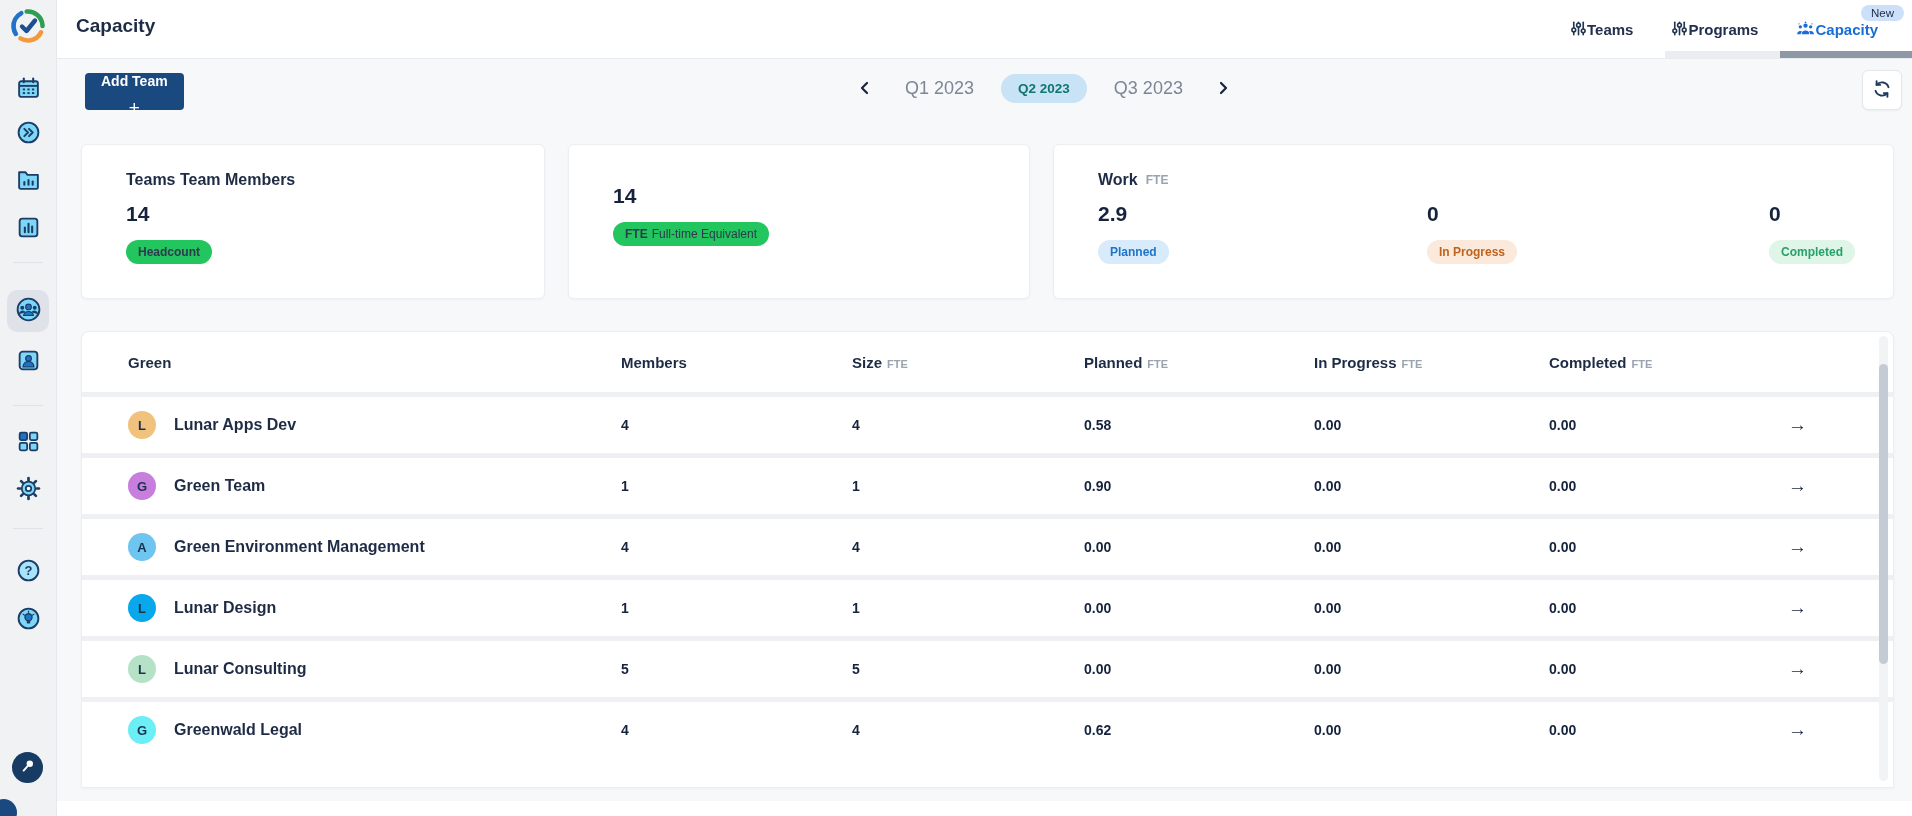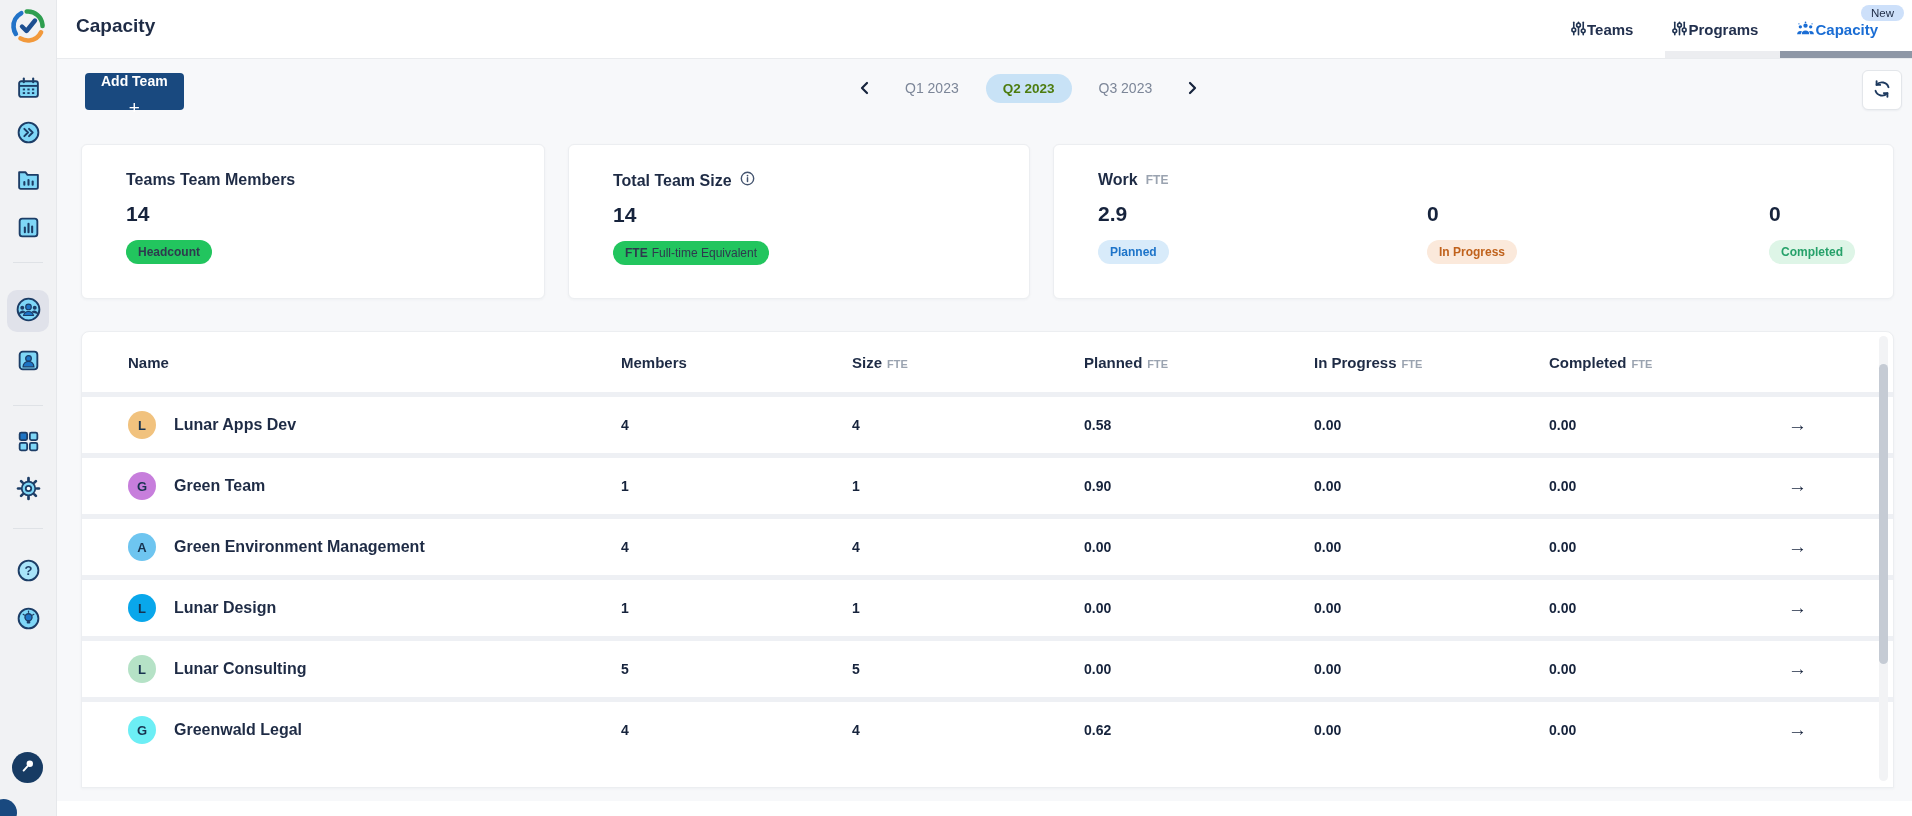--- a/index.html
+++ b/index.html
@@ -27,22 +27,22 @@
   .tab.active { color:#1A6DD4; }
   .new-badge { position:absolute; top:5px; right:8px; background:#CDE0FA; color:#1E2B45; font-size:11.5px; padding:2px 10px; border-radius:10px; }
   .h-scroll { position:absolute; right:0; bottom:0; width:247px; height:7px; background:#ECEDF0; }
   .h-scroll .thumb { position:absolute; right:0; top:0; width:132px; height:7px; background:#8E97A6; }
 
   .toolbar { position:relative; height:58px; }
   .add-team { position:absolute; left:28px; top:14px; height:37px; background:#19497F; color:#fff; border:none; border-radius:4px; font-size:14px; font-weight:bold; padding:0 16px; display:flex; align-items:center; gap:11px; cursor:pointer; font-family:inherit;flex-direction:column; }
   .add-team .plus { font-size:19px; font-weight:normal; line-height:1; margin-top:-2px; }
   .quarter-nav { position:absolute; left:795px; top:0; height:58px; display:flex; align-items:center; gap:27px; }
   .q-chevron { width:26px; height:26px; display:flex; align-items:center; justify-content:center; cursor:pointer; }
-  .q-label { font-size:14px; color:#7C8698; cursor:pointer; }
-  .q-label.selected { background:#C8E2F6; color:#4d7c0f; font-weight:bold; padding:7px 17px; border-radius:17px; font-size:13.5px; }
+  .q-label { font-size:18px; color:#7C8698; cursor:pointer; }
+  .q-label.selected { background:#C8E2F6; color:#0f766e; font-weight:bold; padding:7px 17px; border-radius:17px; font-size:13.5px; }
   .refresh-btn { position:absolute; right:10px; top:11px; width:40px; height:40px; background:#fff; border:1px solid #E3E6EA; border-radius:6px; display:flex; align-items:center; justify-content:center; cursor:pointer; box-shadow:0 1px 2px rgba(23,43,77,.05); }
 
   
   .cards { display:flex; gap:23px; margin:27px 18px 0 24px; }
   .card { background:#fff; border:1px solid #ECEEF1; border-radius:6px; box-shadow:0 1px 3px rgba(23,43,77,.04); height:155px; padding:26px 20px 0 44px; }
   .card1 { width:464px; } .card2 { width:462px; } .card3 { flex:1; }
   .card-title { font-size:16px; font-weight:bold; color:#1E2B45; display:flex; align-items:center; gap:8px; }
   .card-title .unit { font-size:12px; color:#9AA3B0; }
   .card-value { margin-top:13px; font-size:21px; font-weight:bold; color:#16233C; }
   .badge { display:inline-flex; gap:4px; margin-top:14px; background:#22c55e; color:#2E3A4E; font-size:12px; padding:5px 12px; border-radius:13px; }
@@ -301,28 +301,20 @@
     </div>
 
     <section class="cards">
       <div class="card card1">
         <div class="card-title">Teams Team Members</div>
         <div class="card-value">14</div>
         <span class="badge bold-all">Headcount</span>
       </div>
 
       <div class="card card2">
-        <div class="card-title">
-          <span>Total Team Size</span>
-          <span><svg width="15" height="15" viewBox="0 0 16 16">
-                <circle cx="8" cy="8" r="6.6" fill="none" stroke="#44546F" stroke-width="1.5"></circle>
-                <line x1="8" y1="7.3" x2="8" y2="11.3" stroke="#44546F" stroke-width="1.6" stroke-linecap="round"></line>
-                <circle cx="8" cy="4.9" r="0.95" fill="#44546F"></circle>
-              </svg></span>
-        </div>
         <div class="card-value">14</div>
         <span class="badge">
             <b>FTE</b>
             <span>Full-time Equivalent</span>
           </span>
       </div>
 
       <div class="card card3">
         <div class="card-title">
           <span>Work</span>
@@ -341,21 +333,21 @@
             <div class="stat-value">0</div>
             <span class="stat-pill pill-completed">Completed</span>
           </div>
         </div>
       </div>
     </section>
 
     <section class="table-card">
       <div class="thead">
         <div class="hcell">
-            <span>Name</span>
+            <span>Green</span>
             <span class="unit"></span>
           </div>
         <div class="hcell">
             <span>Members</span>
             <span class="unit"></span>
           </div>
         <div class="hcell">
             <span>Size</span>
             <span class="unit">FTE</span>
           </div>

